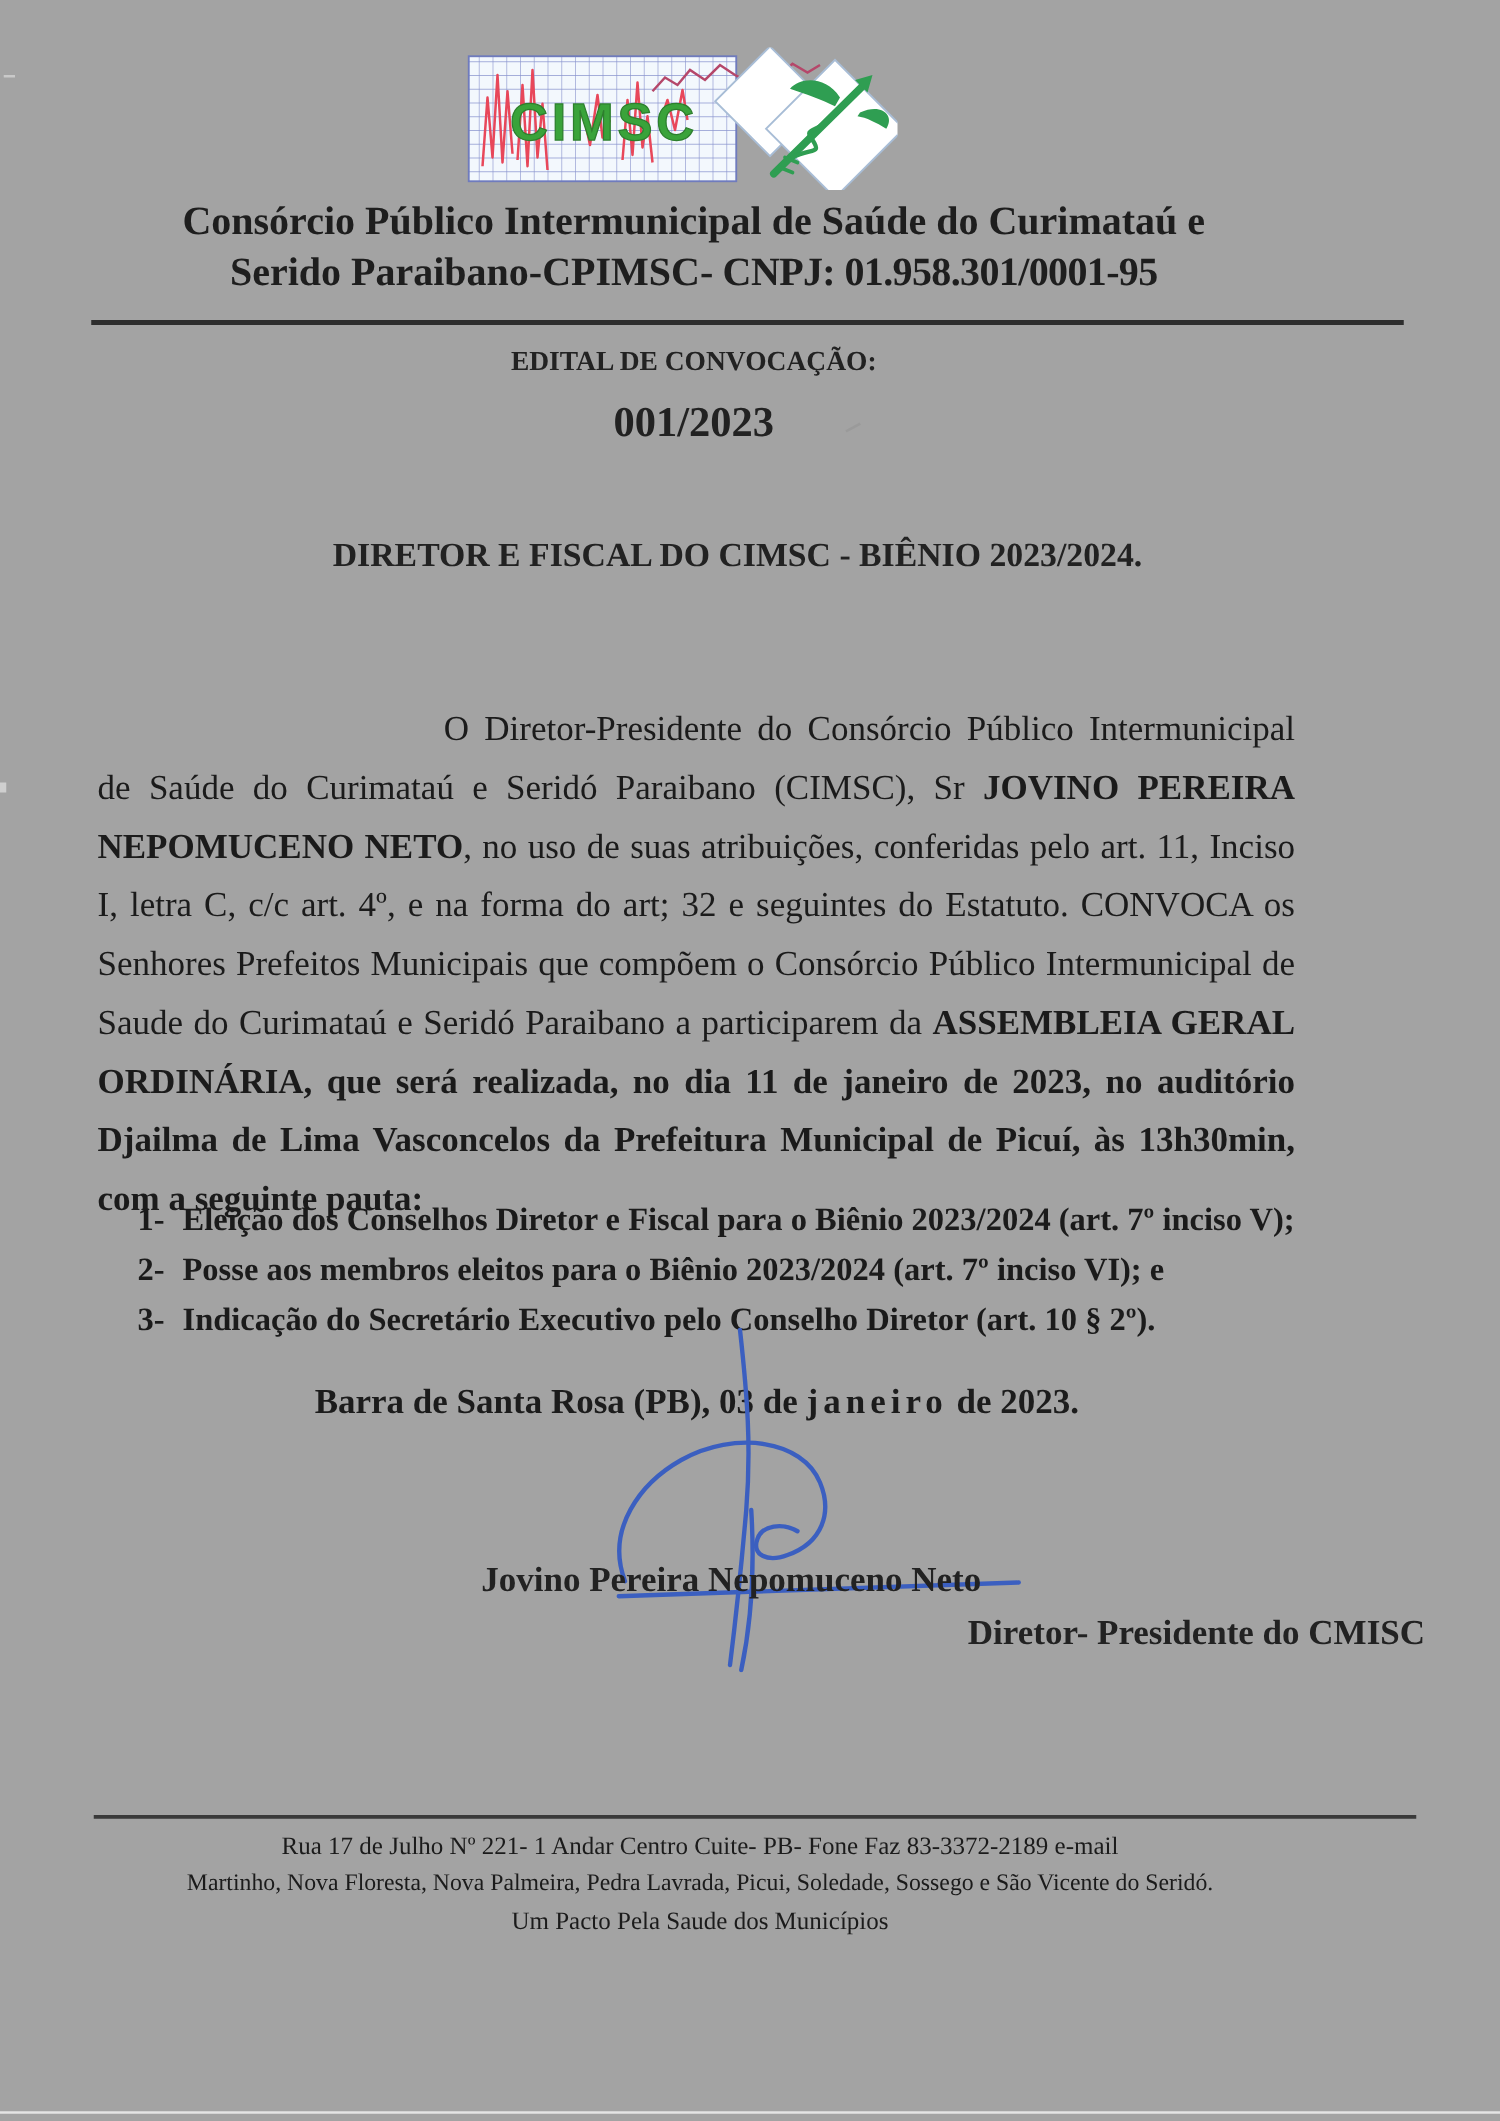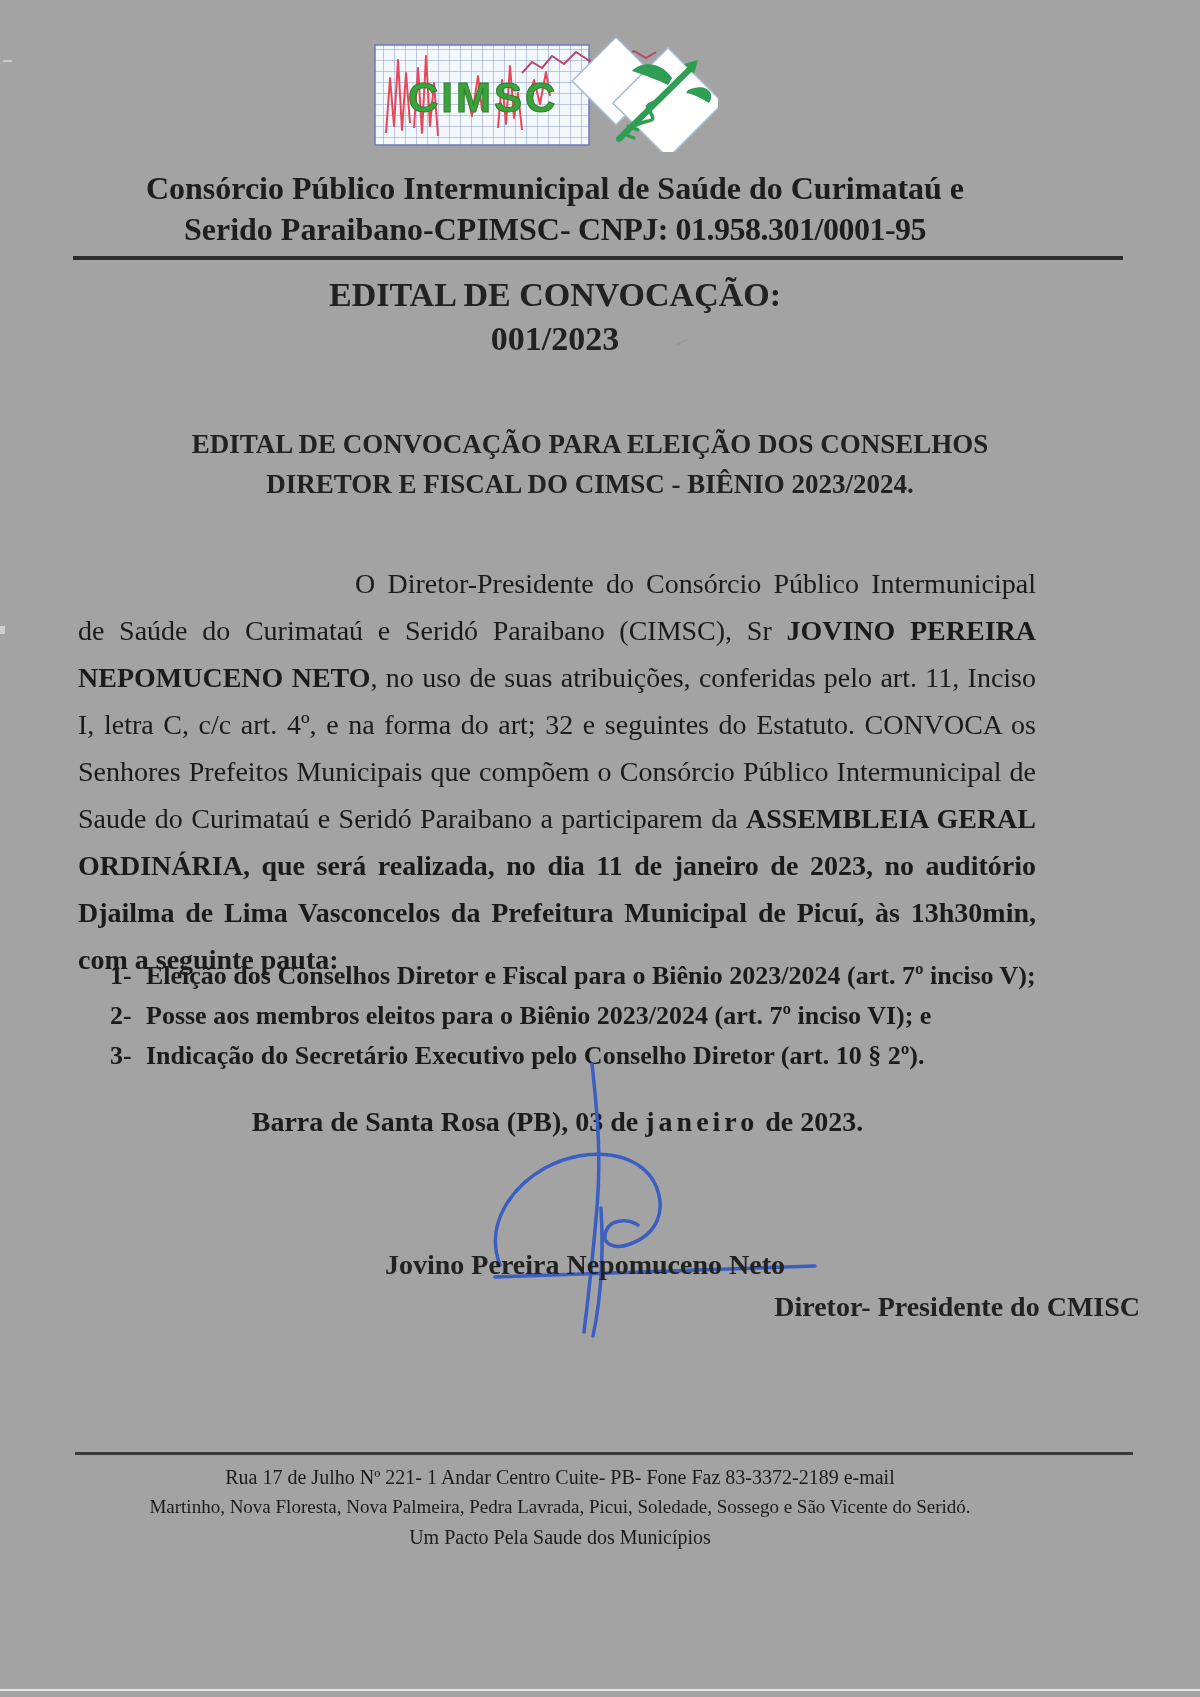--- a/index.html
+++ b/index.html
@@ -1,28 +1,28 @@
 <!DOCTYPE html>
 <html><head>
 <meta charset="utf-8">
 <style>
   html,body{margin:0;padding:0;background:#ffffff;}
   .page{position:relative;width:1200px;height:1697px;margin:0 auto;background:#a3a3a3;
         font-family:"Liberation Serif", serif;color:#1c1c1c;overflow:hidden;}
 
   .logo-svg{position:absolute;left:372px;top:38px;width:346px;height:114px;}
 
-  .header{position:absolute;top:168px;left:0;width:1110px;text-align:center;
+  .header{position:absolute;top:156px;left:0;width:1110px;text-align:center;
           font-weight:bold;font-size:32px;line-height:41px;color:#1e1e1e;}
   .header .cnpj{letter-spacing:-0.5px;}
 
   .rule-top{position:absolute;top:256px;left:73px;width:1050px;height:4px;background:#2e2e2e;}
 
   .doc-title{position:absolute;top:276px;left:0;width:1110px;text-align:center;
-             font-size:34px;font-weight:bold;color:#222;}
+             font-size:22px;font-weight:bold;color:#222;}
   .doc-number{position:absolute;top:320px;left:0;width:1110px;text-align:center;
               font-size:34px;font-weight:bold;color:#222;}
 
   .subtitle{position:absolute;top:424px;left:0;width:1180px;text-align:center;
             font-weight:bold;font-size:27px;line-height:40px;color:#222;}
 
   .body-par{position:absolute;top:560px;left:78px;width:958px;font-size:28px;
             line-height:47px;text-align:justify;text-indent:277px;color:#1b1b1b;}
   .body-par b{font-weight:bold;}
 
@@ -100,21 +100,20 @@
     <div>Consórcio Público Intermunicipal de Saúde do Curimataú e</div>
     <div><span>Serido Paraibano-CPIMSC-</span><span class="cnpj"> CNPJ: 01.958.301/0001-95</span></div>
   </div>
 
   <div class="rule-top"></div>
 
   <div class="doc-title">EDITAL DE CONVOCAÇÃO:</div>
   <div class="doc-number">001/2023</div>
 
   <div class="subtitle">
-    <div>EDITAL DE CONVOCAÇÃO PARA ELEIÇÃO DOS CONSELHOS</div>
     <div>DIRETOR E FISCAL DO CIMSC - BIÊNIO 2023/2024.</div>
   </div>
 
   <div class="body-par"><span>O Diretor-Presidente do Consórcio Público Intermunicipal de Saúde do Curimataú e Seridó Paraibano (CIMSC), Sr </span><b>JOVINO PEREIRA NEPOMUCENO NETO</b><span>, no uso de suas atribuições, conferidas pelo art. 11, Inciso I, letra C, c/c art. 4º, e na forma do art; 32 e seguintes do Estatuto. CONVOCA os Senhores Prefeitos Municipais que compõem o Consórcio Público Intermunicipal de Saude do Curimataú e Seridó Paraibano a participarem da </span><b>ASSEMBLEIA GERAL ORDINÁRIA, que será realizada, no dia 11 de janeiro de 2023, no auditório Djailma de Lima Vasconcelos da Prefeitura Municipal de Picuí, às 13h30min, com a seguinte pauta:</b></div>
 
   <div class="agenda">
     <div class="agenda-item">
       <span class="agenda-num">1-</span>
       <span class="agenda-text">Eleição dos Conselhos Diretor e Fiscal para o Biênio 2023/2024 (art. 7º inciso V);</span>
     </div>

